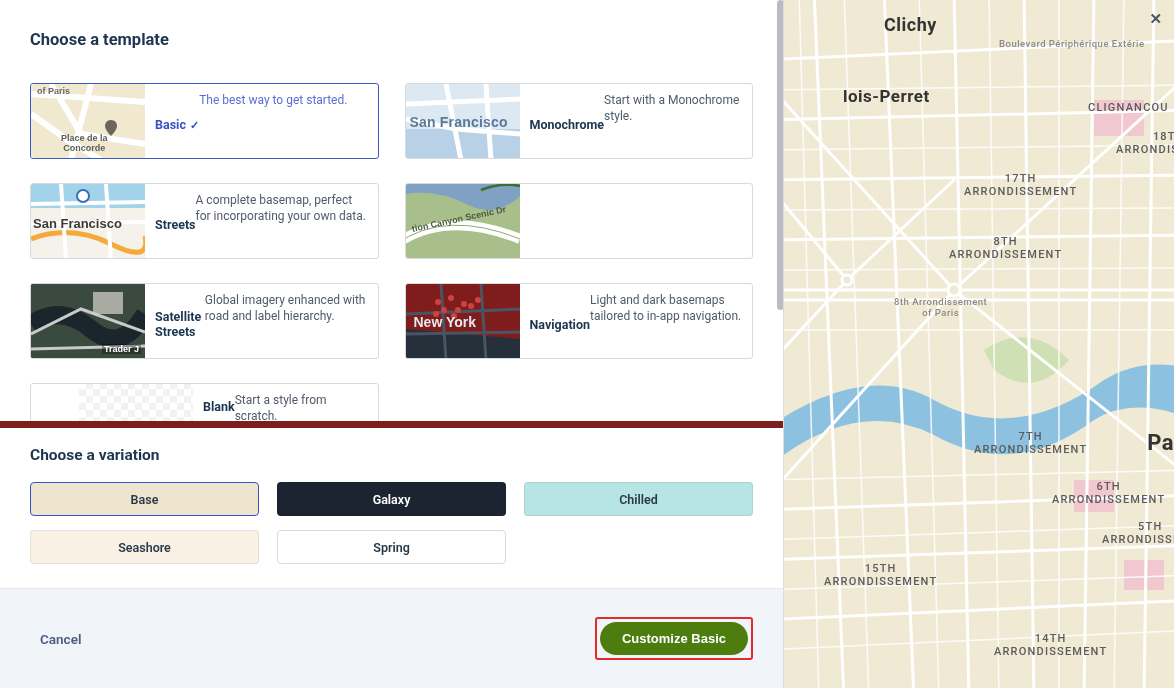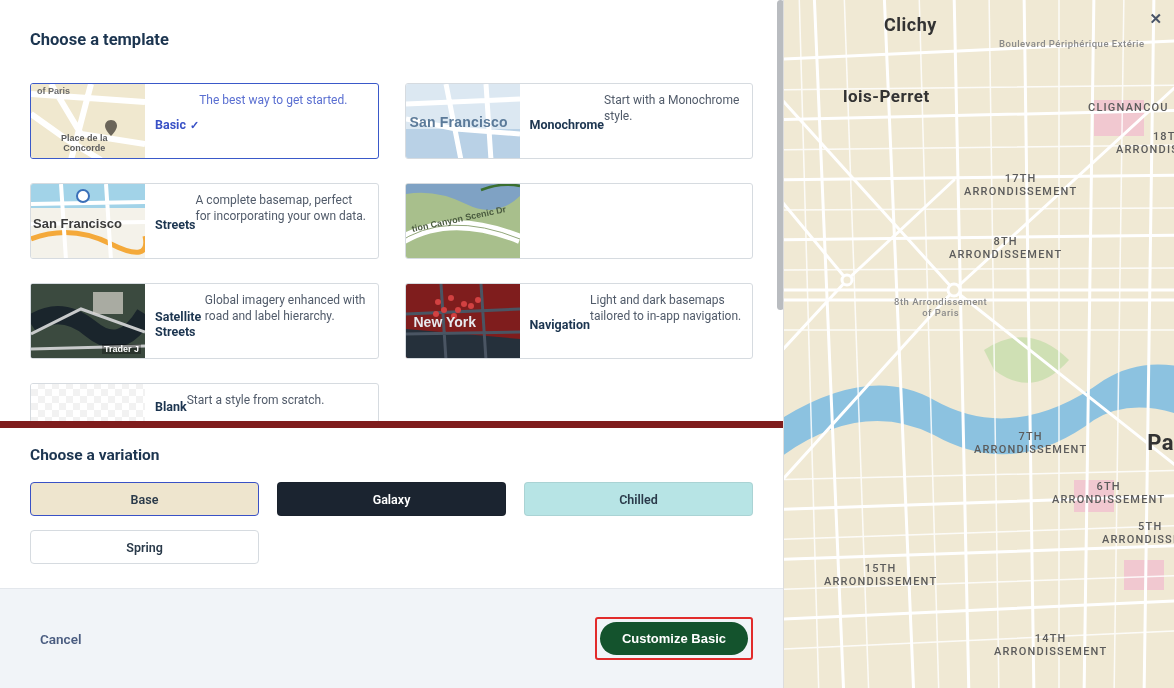--- a/index.html
+++ b/index.html
@@ -133,21 +133,21 @@
     font-size: 13.5px;
     font-weight: 600;
     cursor: pointer;
   }
   .customize-wrap {
     border: 2px solid #e22b2b;
     padding: 3px;
     border-radius: 3px;
   }
   .customize-btn {
-    background: #14532d;
+    background: #4d7c0f;
     color: #fff;
     border: none;
     border-radius: 18px;
     padding: 9px 22px;
     font-size: 13px;
     font-weight: 600;
     cursor: pointer;
   }
 
   
@@ -331,38 +331,39 @@
               </g>
             </svg>
             <span class="thumb-text" style="top:30px;left:8px;font-size:14px;color:#e6e9ee;">New York</span>
           </div>
           <div class="tpl-info">
             <div class="tpl-title">Navigation</div>
             <div class="tpl-desc">Light and dark basemaps tailored to in-app navigation.</div>
           </div>
         </div>
 
-        <div class="tpl-card" style="height:40px;">
+        <div class="tpl-card" style="height:40px;padding-left:48px;">
           <div class="tpl-thumb" style="background:repeating-conic-gradient(#f2f2f2 0% 25%, #fff 0% 50%) 0/14px 14px;">
           </div>
           <div class="tpl-info">
             <div class="tpl-title">Blank</div>
             <div class="tpl-desc">Start a style from scratch.</div>
           </div>
         </div>
 
       </div>
     </div>
 
     <div class="variations-area">
       <div class="var-title">Choose a variation</div>
       <div class="var-grid">
         <div class="var-btn var-base">Base</div>
         <div class="var-btn var-galaxy">Galaxy</div>
         <div class="var-btn var-chilled">Chilled</div>
+        <div class="var-btn var-seashore">Seashore</div>
         <div class="var-btn var-spring">Spring</div>
       </div>
     </div>
 
     <div class="footer">
       <span class="cancel-link">Cancel</span>
       <span class="customize-wrap">
         <button class="customize-btn">Customize Basic</button>
       </span>
     </div>

